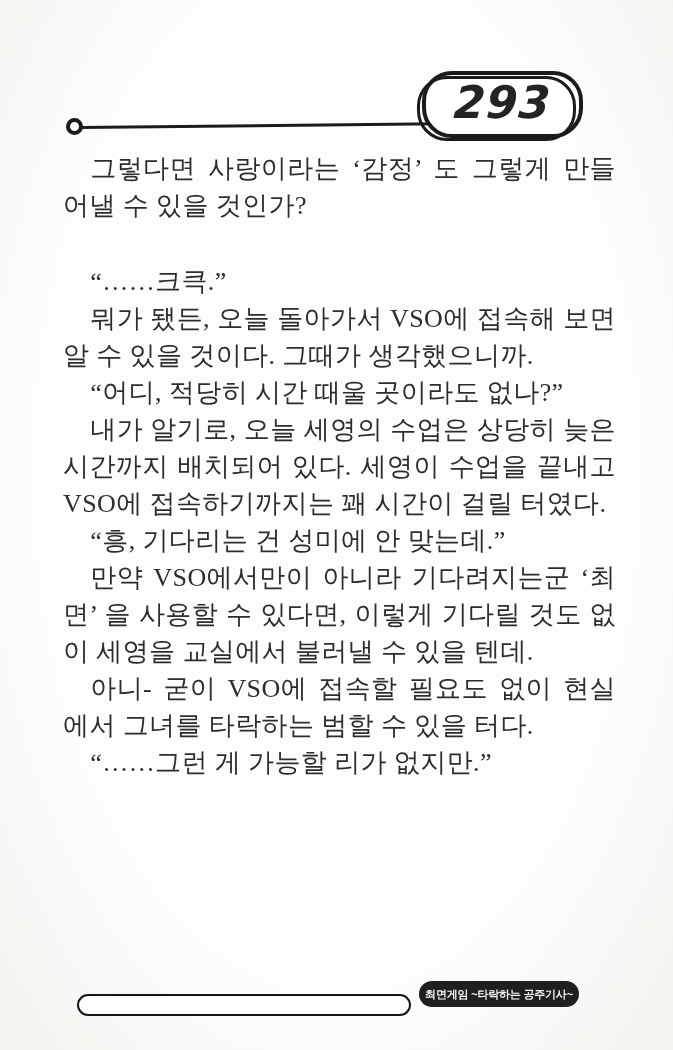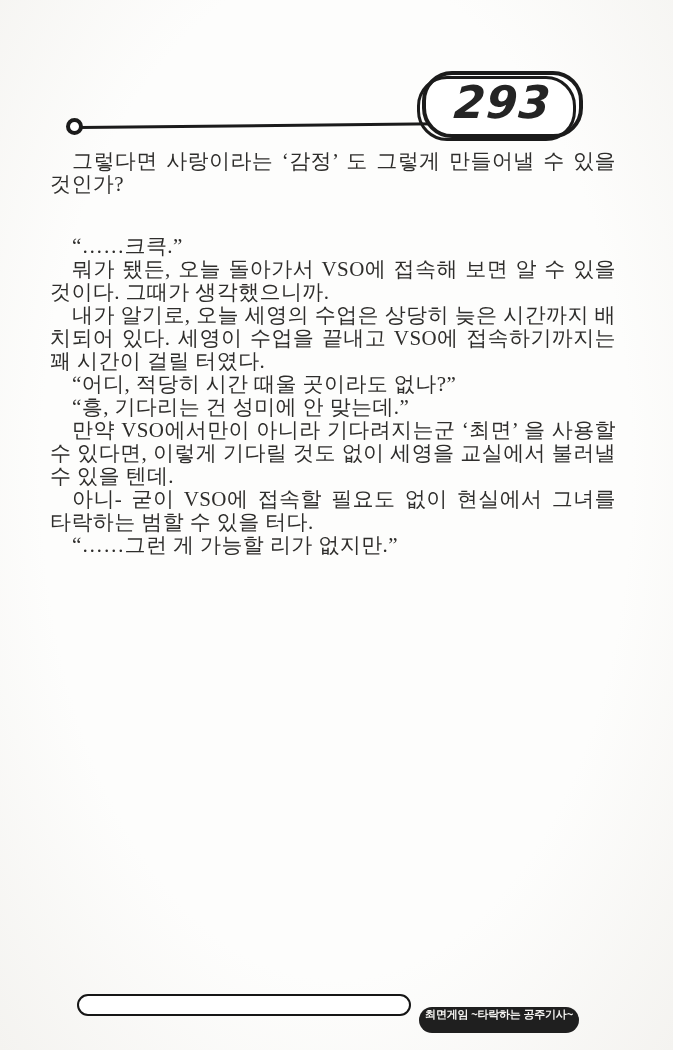--- a/index.html
+++ b/index.html
@@ -53,47 +53,47 @@
     letter-spacing: 1px;
     color: #242424;
     transform: skewX(-4deg);
     line-height: 1;
     padding-bottom: 4px;
   }
 
   
   .content {
     position: absolute;
-    top: 150px; left: 50px; right: 57px;
-    font-size: 21px;
-    line-height: 23px;
+    top: 150px; left: 63px; right: 57px;
+    font-size: 26px;
+    line-height: 37px;
     letter-spacing: 0.4px;
     text-align: justify;
     word-break: break-all;
     color: #2e2d2b;
   }
   .para { margin: 0; text-indent: 1.05em; }
   .para.heading { margin-bottom: 39px; }
   .bold { font-weight: normal; }
 
   
   .footer { position: absolute; left: 0; right: 0; bottom: 0; height: 70px; }
   .footer-rule {
     position: absolute; left: 77px; top: 14px;
     width: 330px; height: 18px;
     background: #ffffff;
     border: 2.5px solid #161616;
     border-radius: 12px;
   }
   .footer-badge {
-    position: absolute; left: 419px; top: 27px;
+    position: absolute; left: 419px; top: 1px;
     width: 160px; height: 26px;
     background: #1f1f1f;
     border-radius: 13px;
-    display: flex; align-items: flex-start; justify-content: center;
+    display: flex; align-items: center; justify-content: center;
     box-sizing: border-box;
   }
   .footer-badge-label {
     font-family: "Liberation Sans", "DejaVu Sans", sans-serif;
     font-size: 11px;
     font-weight: bold;
     letter-spacing: -0.2px;
     color: #f5f4f2;
     white-space: nowrap;
   }
@@ -108,22 +108,22 @@
     <div class="header-line"></div>
     <div class="page-badge">
       <span class="page-number">293</span>
     </div>
   </div>
 
   <div class="content">
     <p class="para heading"><span>그렇다면 사랑이라는 ‘감정’ 도 그렇게 만들어낼 수 있을 것인가?</span></p>
     <p class="para"><span>“……크큭.”</span></p>
     <p class="para"><span>뭐가 됐든, 오늘 돌아가서 VSO에 접속해 보면 알 수 있을 것이다. 그때가 생각했으니까.</span></p>
+    <p class="para"><span>“어디, 적당히 시간 때울 곳이라도 없나?”</span></p>
     <p class="para"><span>내가 알기로, 오늘 세영의 수업은 상당히 늦은 시간까지 배치되어 있다. 세영이 수업을 끝내고 VSO에 접속하기까지는 꽤 시간이 걸릴 터였다.</span></p>
-    <p class="para"><span>“어디, 적당히 시간 때울 곳이라도 없나?”</span></p>
     <p class="para"><span>“흥, 기다리는 건 성미에 안 맞는데.”</span></p>
     <p class="para"><span>만약 VSO에서만이 아니라 기다려지는군 </span><span class="bold">‘최면’</span><span> 을 사용할 수 있다면, 이렇게 기다릴 것도 없이 세영을 교실에서 불러낼 수 있을 텐데.</span></p>
     <p class="para"><span>아니- 굳이 VSO에 접속할 필요도 없이 현실에서 그녀를 타락하는 범할 수 있을 터다.</span></p>
     <p class="para"><span>“……그런 게 가능할 리가 없지만.”</span></p>
   </div>
 
   <div class="footer">
     <div class="footer-rule"></div>
     <div class="footer-badge">
       <span class="footer-badge-label">최면게임 ~타락하는 공주기사~</span>

